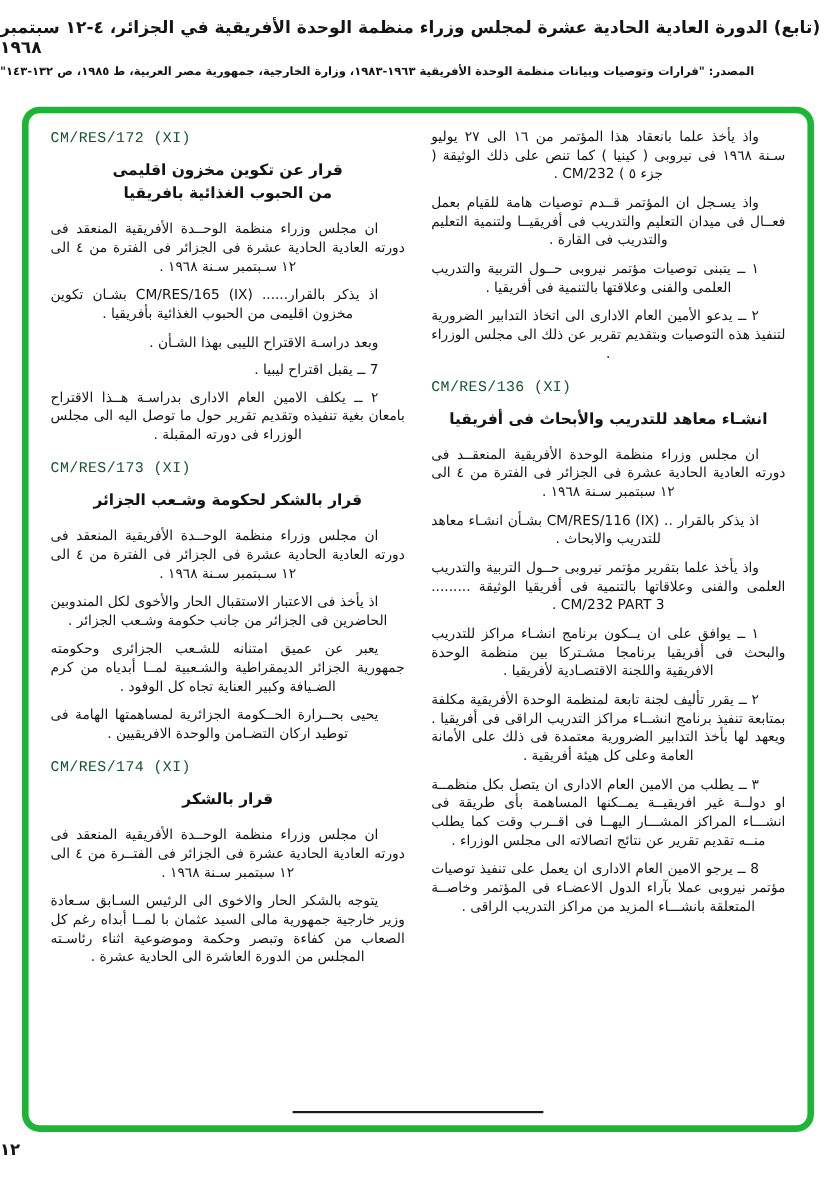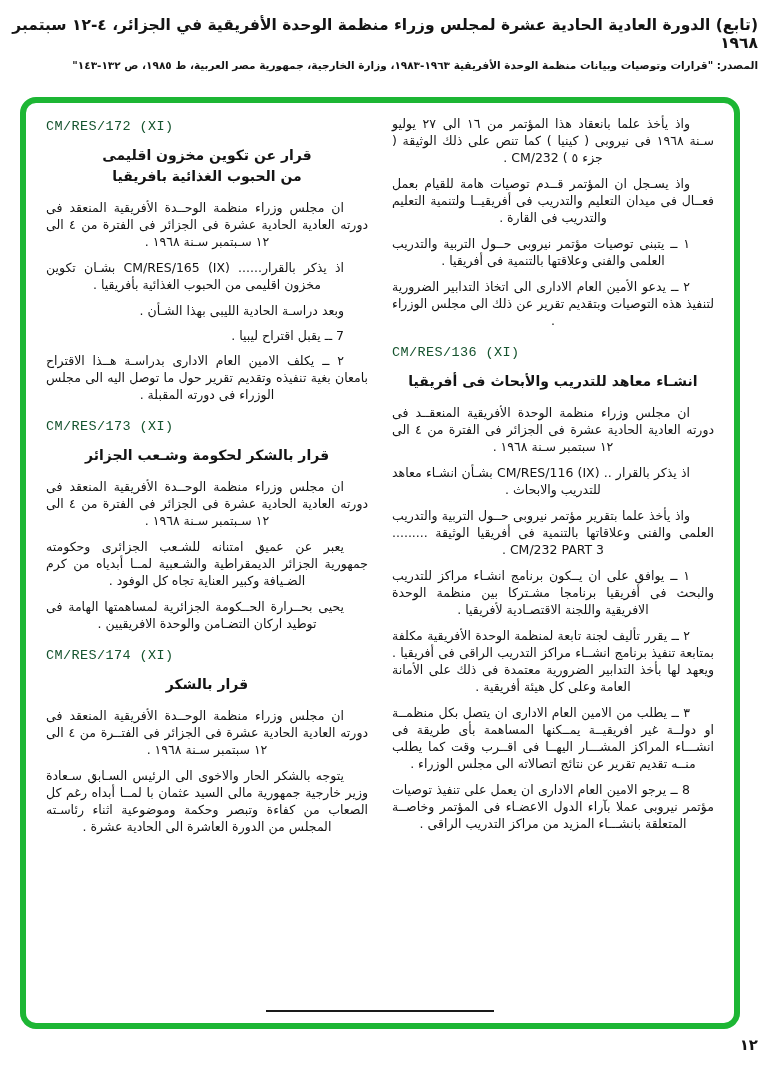--- a/index.html
+++ b/index.html
@@ -12,21 +12,21 @@
   .page {
     position: relative;
     width: 758px;
     height: 1078px;
     background: #ffffff;
     overflow: hidden;
   }
   
   .doc-header {
     padding-top: 16px;
-    text-align: right;
+    text-align: left;
     direction: rtl;
   }
   .doc-title {
     font-size: 15.5px;
     font-weight: bold;
     letter-spacing: 0;
   }
   .doc-source {
     font-size: 10.5px;
     font-weight: bold;
@@ -100,21 +100,21 @@
     bottom: 11px;
     transform: translateX(-50%);
     width: 228px;
     border-top: 2px solid #1a1a1a;
   }
   .page-number {
     position: absolute;
     top: 1036px;
     left: 0;
     width: 100%;
-    text-align: right;
+    text-align: left;
     font-size: 15px;
     font-weight: bold;
     direction: rtl;
   }
 </style>
 </head>
 <body>
 
 <div class="page">
 
@@ -141,26 +141,27 @@
         <div class="block-para">٣ ــ يطلب من الامين العام الادارى ان يتصل بكل منظمــة او دولــة غير افريقيــة يمــكنها المساهمة بأى طريقة فى انشـــاء المراكز المشـــار اليهــا فى اقــرب وقت كما يطلب منــه تقديم تقرير عن نتائج اتصالاته الى مجلس الوزراء .</div>
         <div class="block-para">8 ــ يرجو الامين العام الادارى ان يعمل على تنفيذ توصيات مؤتمر نيروبى عملا بآراء الدول الاعضـاء فى المؤتمر وخاصــة المتعلقة بانشـــاء المزيد من مراكز التدريب الراقى .</div>
       </div>
 
       <div class="col col-left">
         <div class="block-label">CM/RES/172  (XI)</div>
         <div class="block-heading">قرار عن تكوين مخزون اقليمى
 من الحبوب الغذائية بافريقيا</div>
         <div class="block-para">ان مجلس وزراء منظمة الوحــدة الأفريقية المنعقد فى دورته العادية الحادية عشرة فى الجزائر فى الفترة من ٤ الى ١٢ سـبتمبر سـنة ١٩٦٨ .</div>
         <div class="block-para">اذ يذكر بالقرار...... CM/RES/165 (IX) بشـان تكوين مخزون اقليمى من الحبوب الغذائية بأفريقيا .</div>
-        <div class="block-line">وبعد دراسـة الحادية الليبى بهذا الشـأن .</div>
+        <div class="block-line">وبعد دراسـة الاقتراح الليبى بهذا الشـأن .</div>
         <div class="block-line">7 ــ يقبل اقتراح ليبيا .</div>
         <div class="block-para">٢ ــ يكلف الامين العام الادارى بدراسـة هــذا الاقتراح بامعان بغية تنفيذه وتقديم تقرير حول ما توصل اليه الى مجلس الوزراء فى دورته المقبلة .</div>
         <div class="block-label">CM/RES/173  (XI)</div>
         <div class="block-heading">قرار بالشكر لحكومة وشـعب الجزائر</div>
         <div class="block-para">ان مجلس وزراء منظمة الوحــدة الأفريقية المنعقد فى دورته العادية الحادية عشرة فى الجزائر فى الفترة من ٤ الى ١٢ سـبتمبر سـنة ١٩٦٨ .</div>
+        <div class="block-para">اذ يأخذ فى الاعتبار الاستقبال الحار والأخوى لكل المندوبين الحاضرين فى الجزائر من جانب حكومة وشـعب الجزائر .</div>
         <div class="block-para">يعبر عن عميق امتنانه للشـعب الجزائرى وحكومته جمهورية الجزائر الديمقراطية والشـعبية لمــا أبدياه من كرم الضـيافة وكبير العناية تجاه كل الوفود .</div>
         <div class="block-para">يحيى بحــرارة الحــكومة الجزائرية لمساهمتها الهامة فى توطيد اركان التضـامن والوحدة الافريقيين .</div>
         <div class="block-label">CM/RES/174  (XI)</div>
         <div class="block-heading">قرار بالشكر</div>
         <div class="block-para">ان مجلس وزراء منظمة الوحــدة الأفريقية المنعقد فى دورته العادية الحادية عشرة فى الجزائر فى الفتــرة من ٤ الى ١٢ سبتمبر سـنة ١٩٦٨ .</div>
         <div class="block-para">يتوجه بالشكر الحار والاخوى الى الرئيس السـابق سـعادة وزير خارجية جمهورية مالى السيد عثمان با لمــا أبداه رغم كل الصعاب من كفاءة وتبصر وحكمة وموضوعية اثناء رئاسـته المجلس من الدورة العاشرة الى الحادية عشرة .</div>
       </div>
 
     </div>
     <div class="end-rule"></div>

